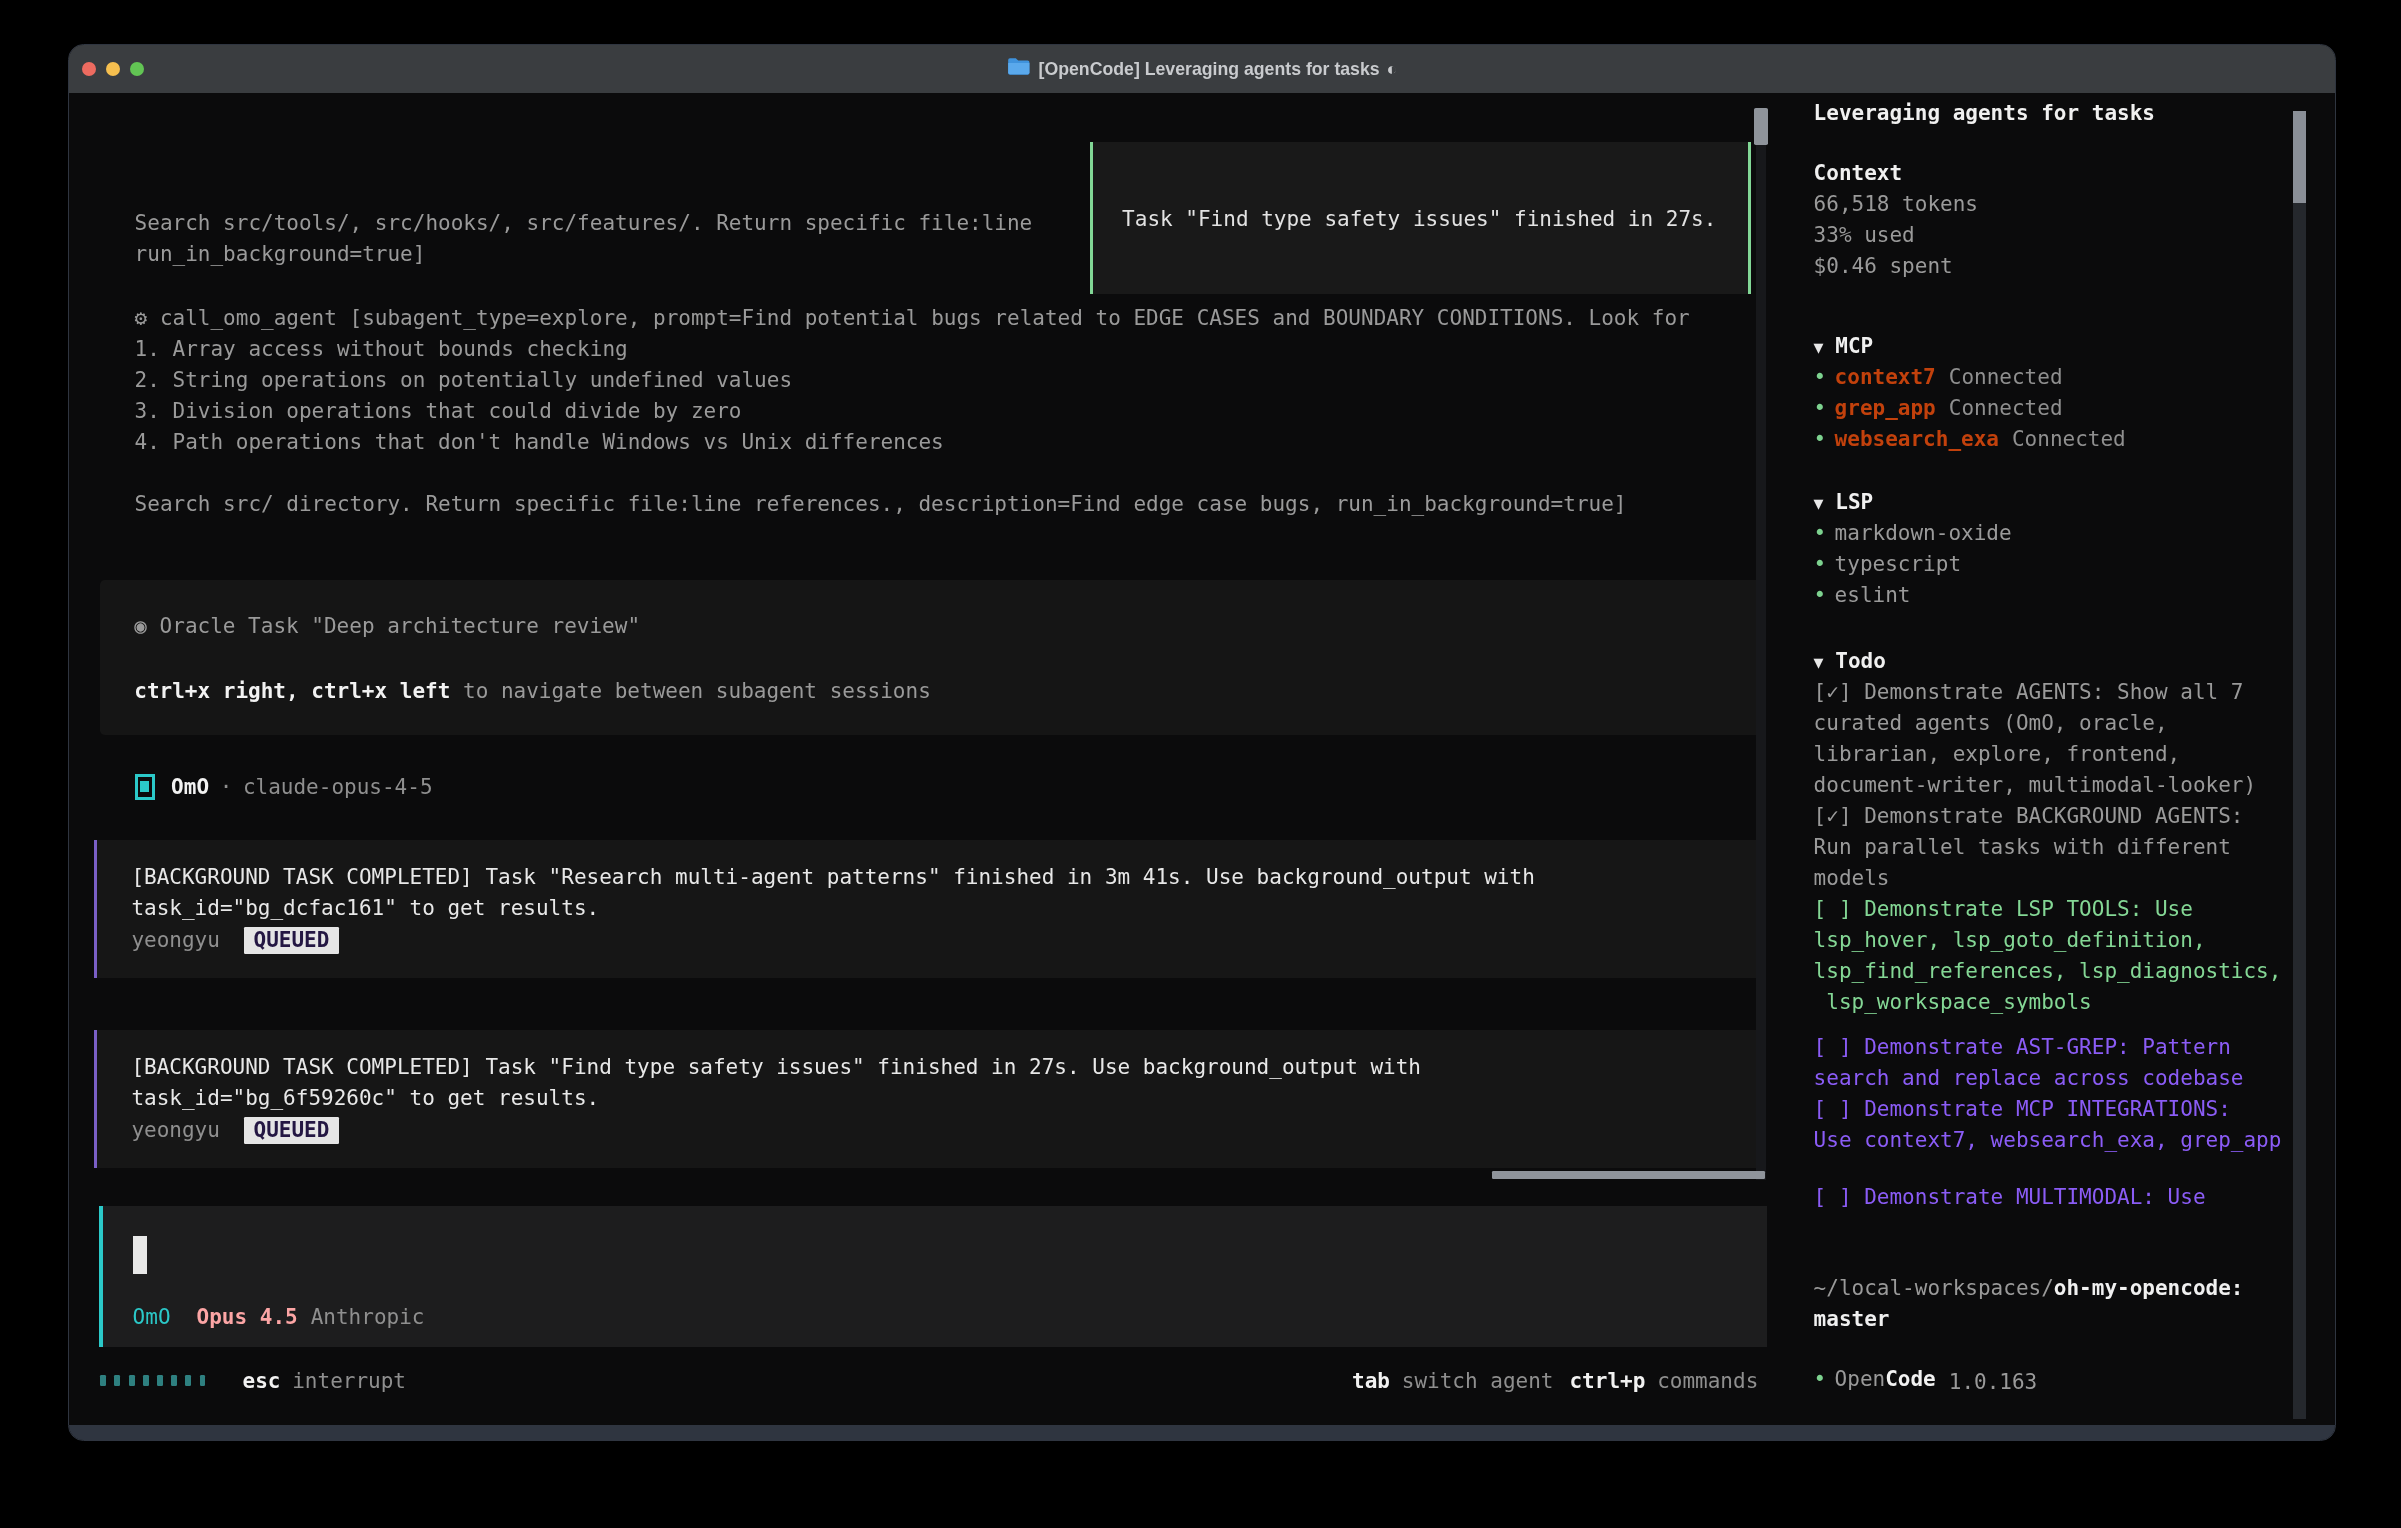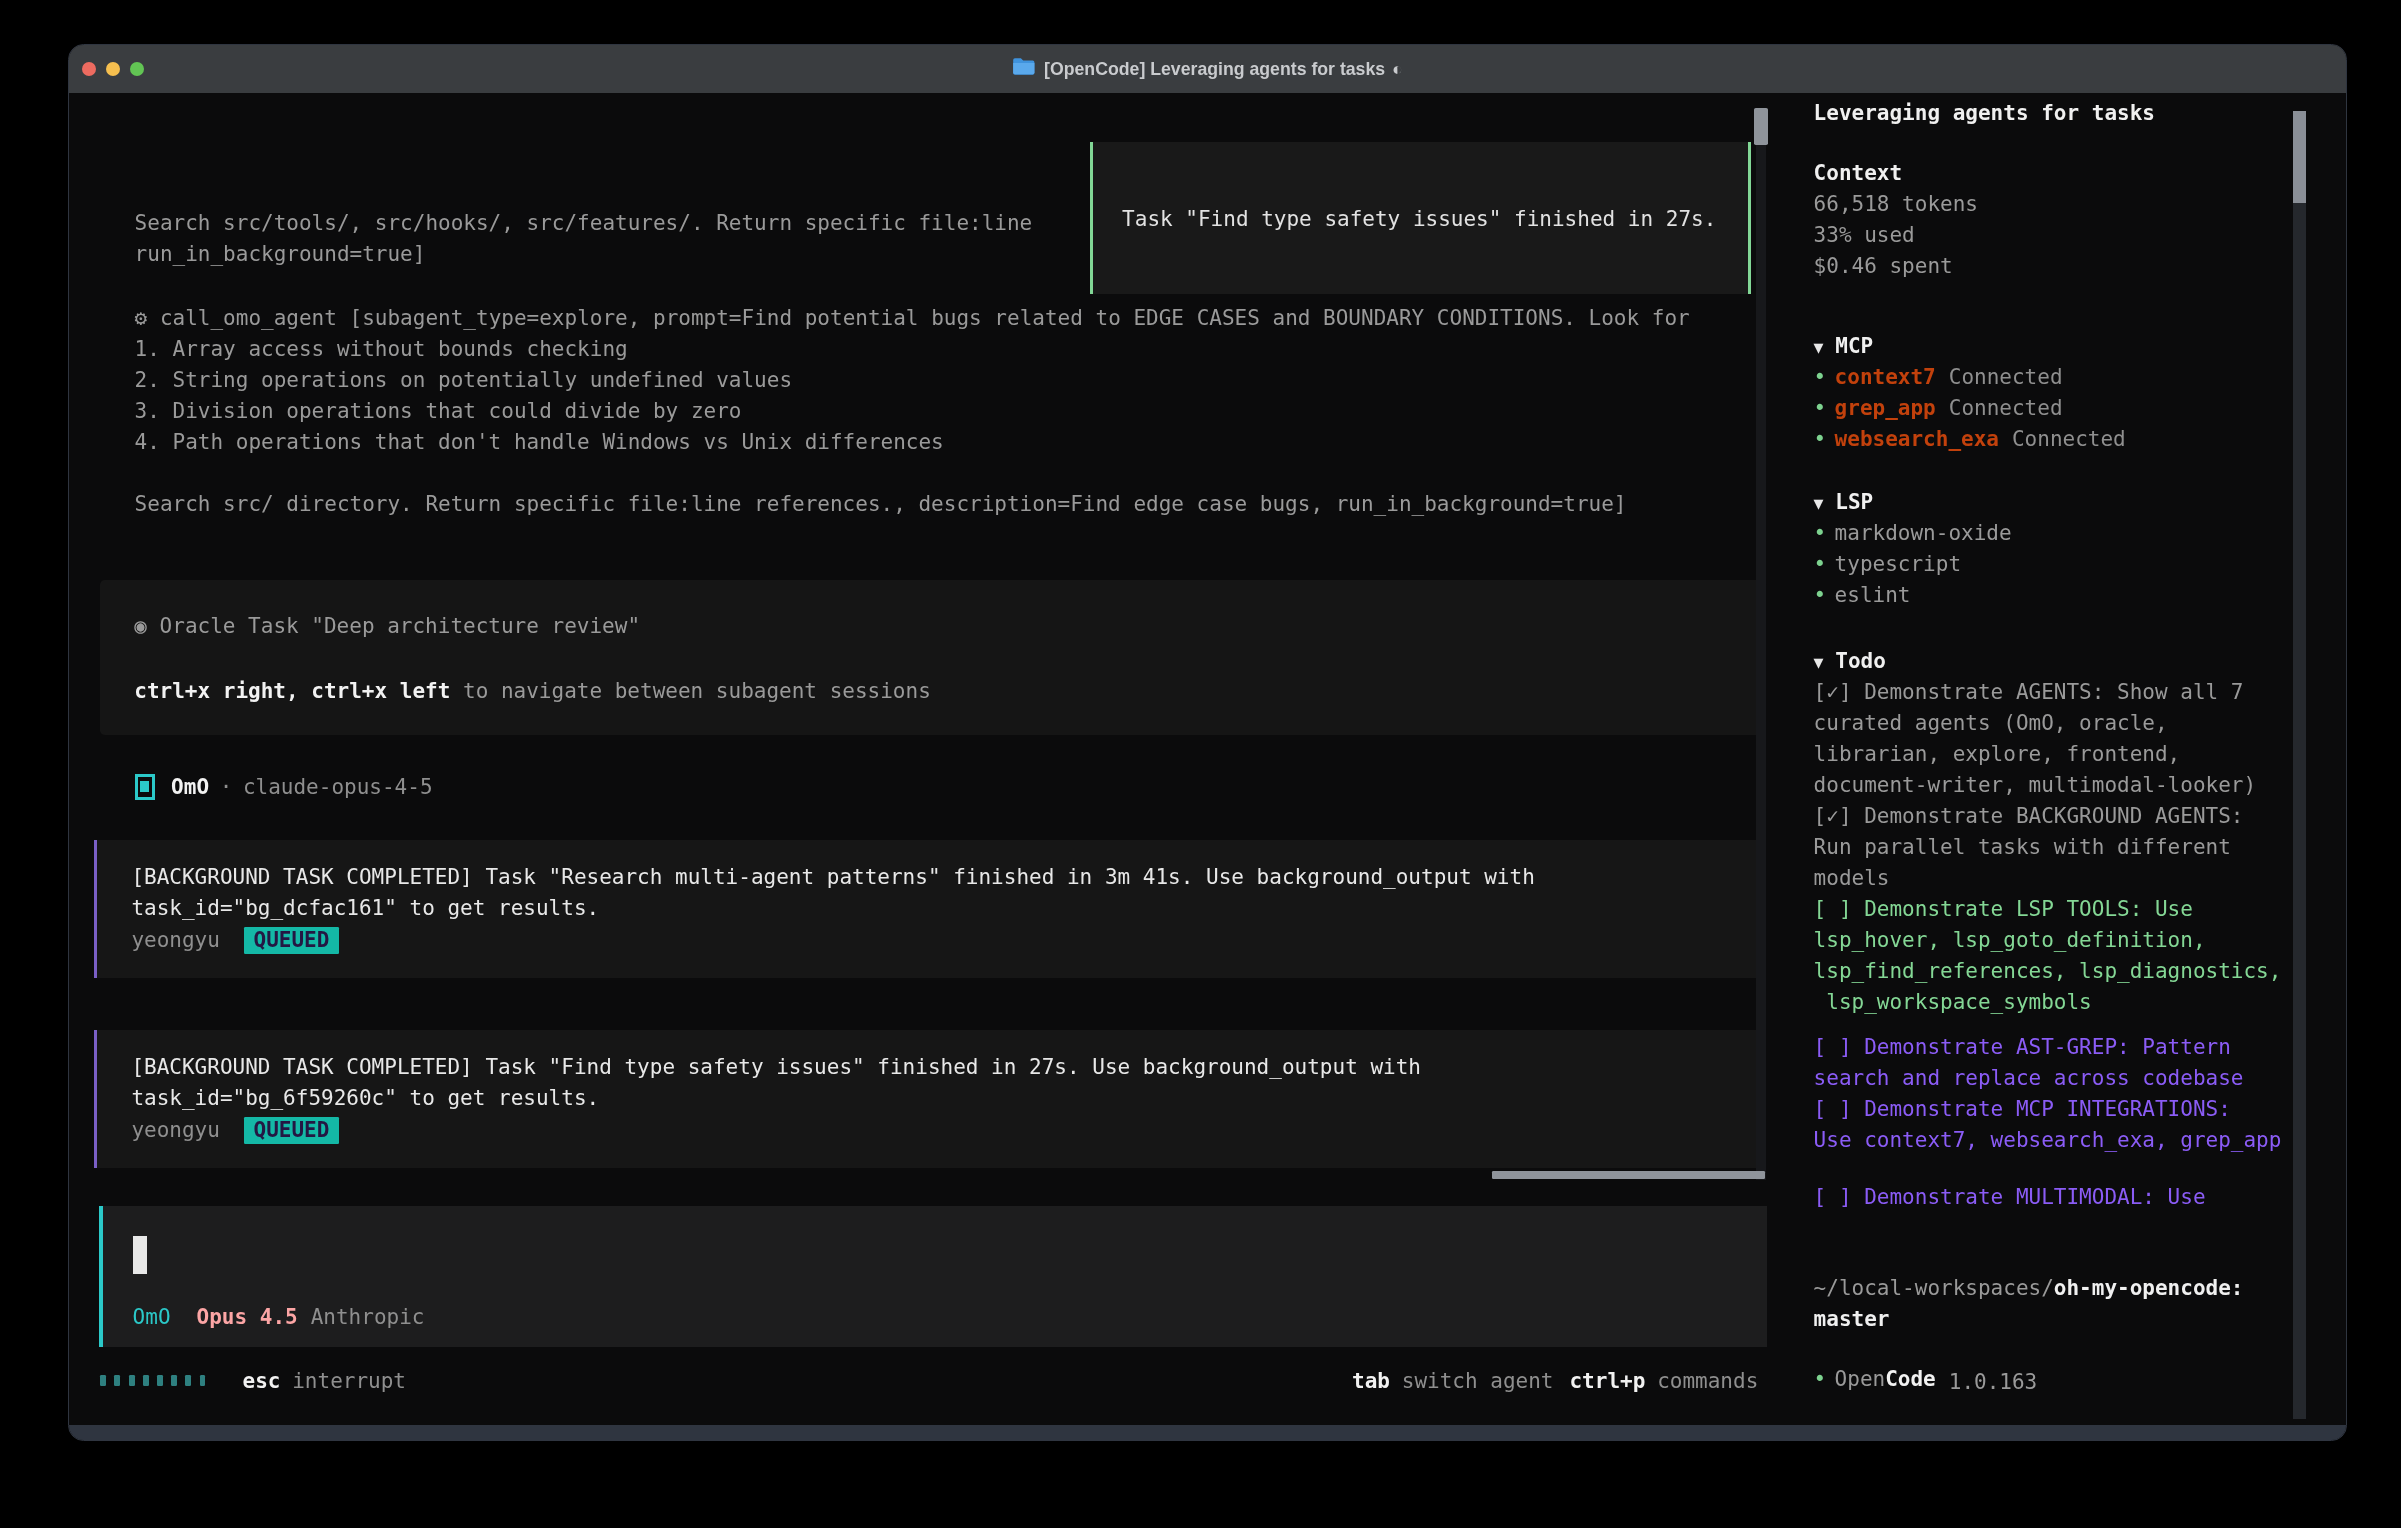--- a/index.html
+++ b/index.html
@@ -1,20 +1,20 @@
 <!DOCTYPE html>
 <html style="font-size:9.5px"><head>
 <meta charset="utf-8">
 <style>
   html,body{margin:0;padding:0;background:#000;}
   #screen{position:relative;width:2401px;height:1528px;background:#000;overflow:hidden;
           font-family:"DejaVu Sans Mono", monospace;font-size:21px;color:#8f8f8f;}
   
   .window{position:absolute;left:68px;top:44px;width:2266px;height:1395px;
-          background:#0b0b0c;border:1.2px solid #2f3540;border-radius:15.4px;overflow:hidden;padding-left:11px;}
+          background:#0b0b0c;border:1.2px solid #2f3540;border-radius:15.4px;overflow:hidden;}
   .titlebar{position:absolute;left:0;top:0;right:0;height:48px;background:#3a3d40;
             display:flex;align-items:center;justify-content:center;
             font-family:"Liberation Sans", sans-serif;font-weight:bold;font-size:17.7px;color:#c9cbce;}
   .traffic{position:absolute;left:13px;top:0;height:48px;display:flex;align-items:center;gap:10px;}
   .tl{width:14px;height:14px;border-radius:50%;}
   .tl.red{background:#ed6b60}.tl.yellow{background:#f5bf4f}.tl.green{background:#62c554}
   .title-folder{display:inline-block;margin-right:8.3px;}
   .title-loading{margin-left:7px;}
   .bottombar{position:absolute;left:0;right:0;bottom:0;height:15.4px;background:#2f3540;}
   .content{position:absolute;left:0;top:48px;right:0;bottom:15.4px;background:#0b0b0c;}
@@ -41,21 +41,21 @@
   .omo-box{width:14px;height:20px;border:3px solid #2bc9c9;display:inline-flex;align-items:center;
            justify-content:center;margin-right:16.5px;}
   .omo-box .fill{width:8.3px;height:11.8px;background:#2bc9c9;}
   .agent-header .sep{color:#8f8f8f;margin:0 10.6px;}
   .taskbox{position:absolute;left:11.8px;width:1672px;height:138px;background:#161616;
            border-left:3.5px solid #7a5fc6;box-sizing:border-box;padding:22px 0 0 34px;color:#e8e8e8;}
   .taskbox.t1{top:747px;} .taskbox.t2{top:937px;}
   .task-meta{height:31px;display:flex;align-items:center;margin-top:0.6px;}
   .task-user{color:#8f8f8f;}
   .badge{display:inline-flex;align-items:center;height:27px;margin-left:23.6px;padding:0 10px;
-         background:#14b8a6;color:#241743;font-weight:bold;border-radius:1.2px;}
+         background:#e5e5e5;color:#241743;font-weight:bold;border-radius:1.2px;}
   .inputbox{position:absolute;left:16.5px;top:1113px;width:1668px;height:141px;background:#1d1d1e;
             border-left:4.7px solid #2bc9c9;box-sizing:border-box;}
   .cursor{position:absolute;left:29.5px;top:29.5px;width:14px;height:38px;background:#e8e8e8;}
   .input-meta{position:absolute;left:29.5px;top:95px;height:31px;display:flex;align-items:center;}
   .input-agent{color:#2bc9c9;}
   .input-model{color:#fca5a5;font-weight:bold;margin-left:26px;}
   .input-provider{color:#8f8f8f;margin-left:13px;}
   .statusbar{position:absolute;left:17.7px;top:1272px;width:1658px;height:31px;
              display:flex;align-items:center;justify-content:space-between;}
   .sb-left{display:flex;align-items:center;}

